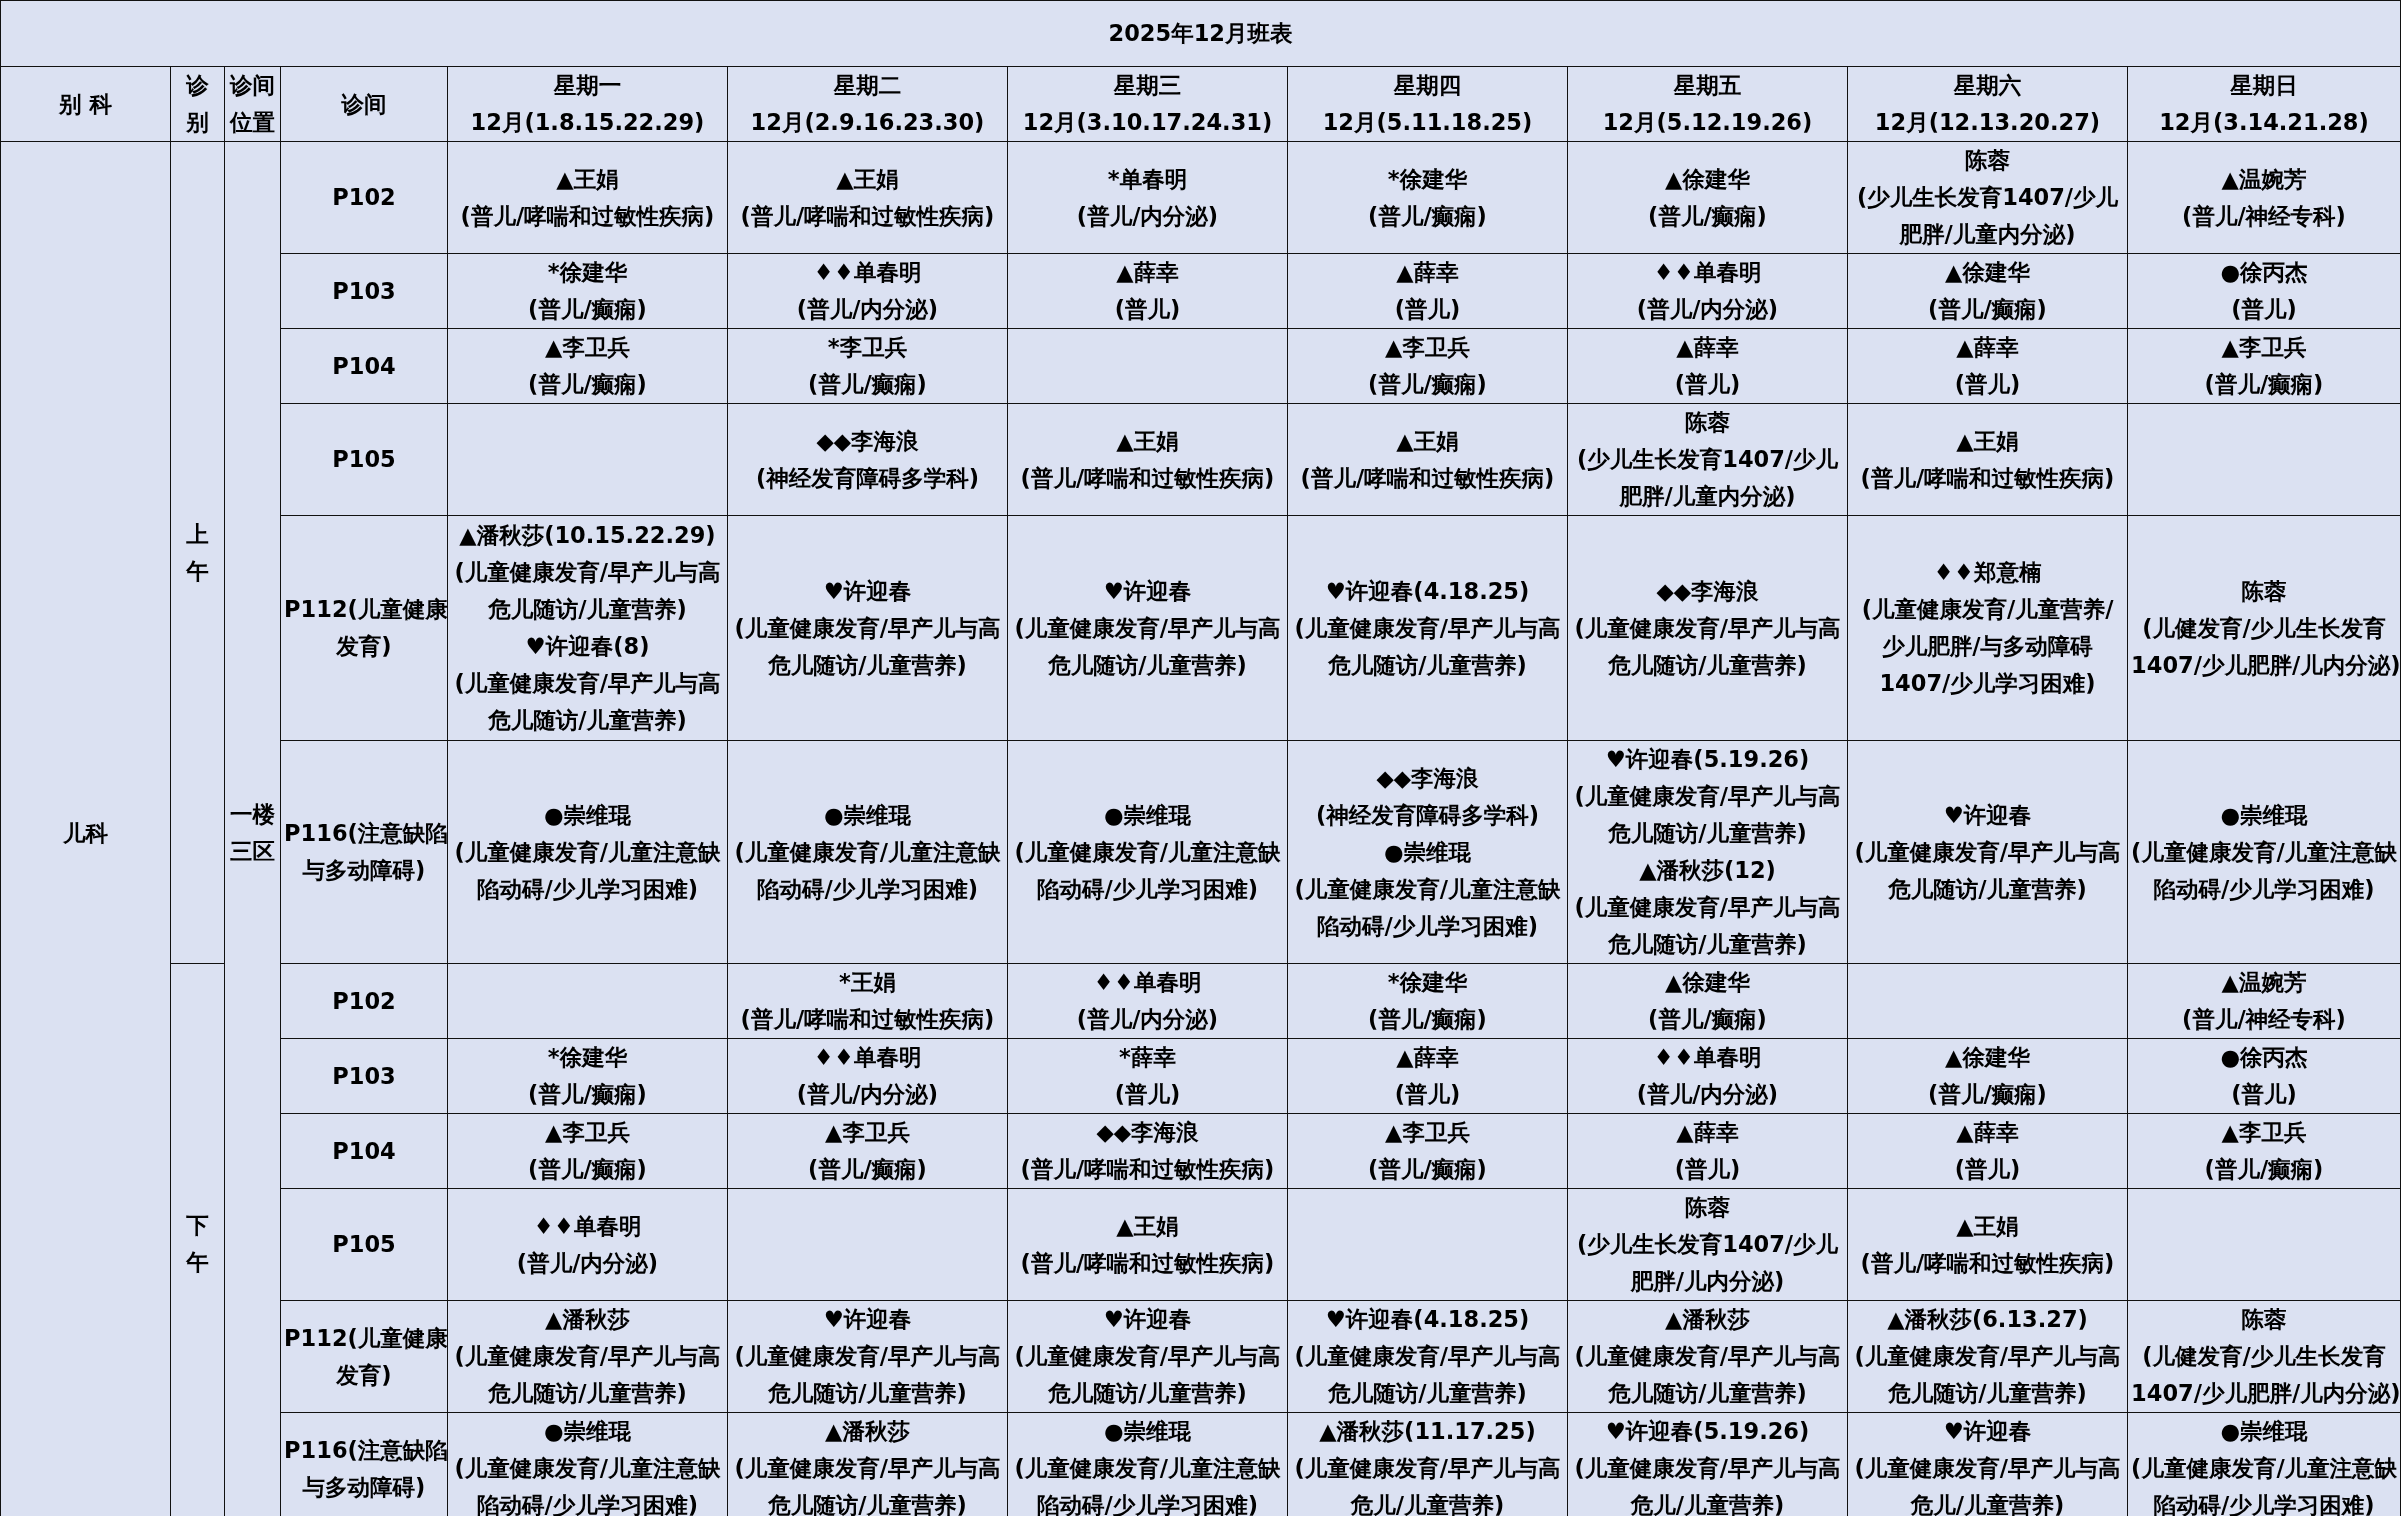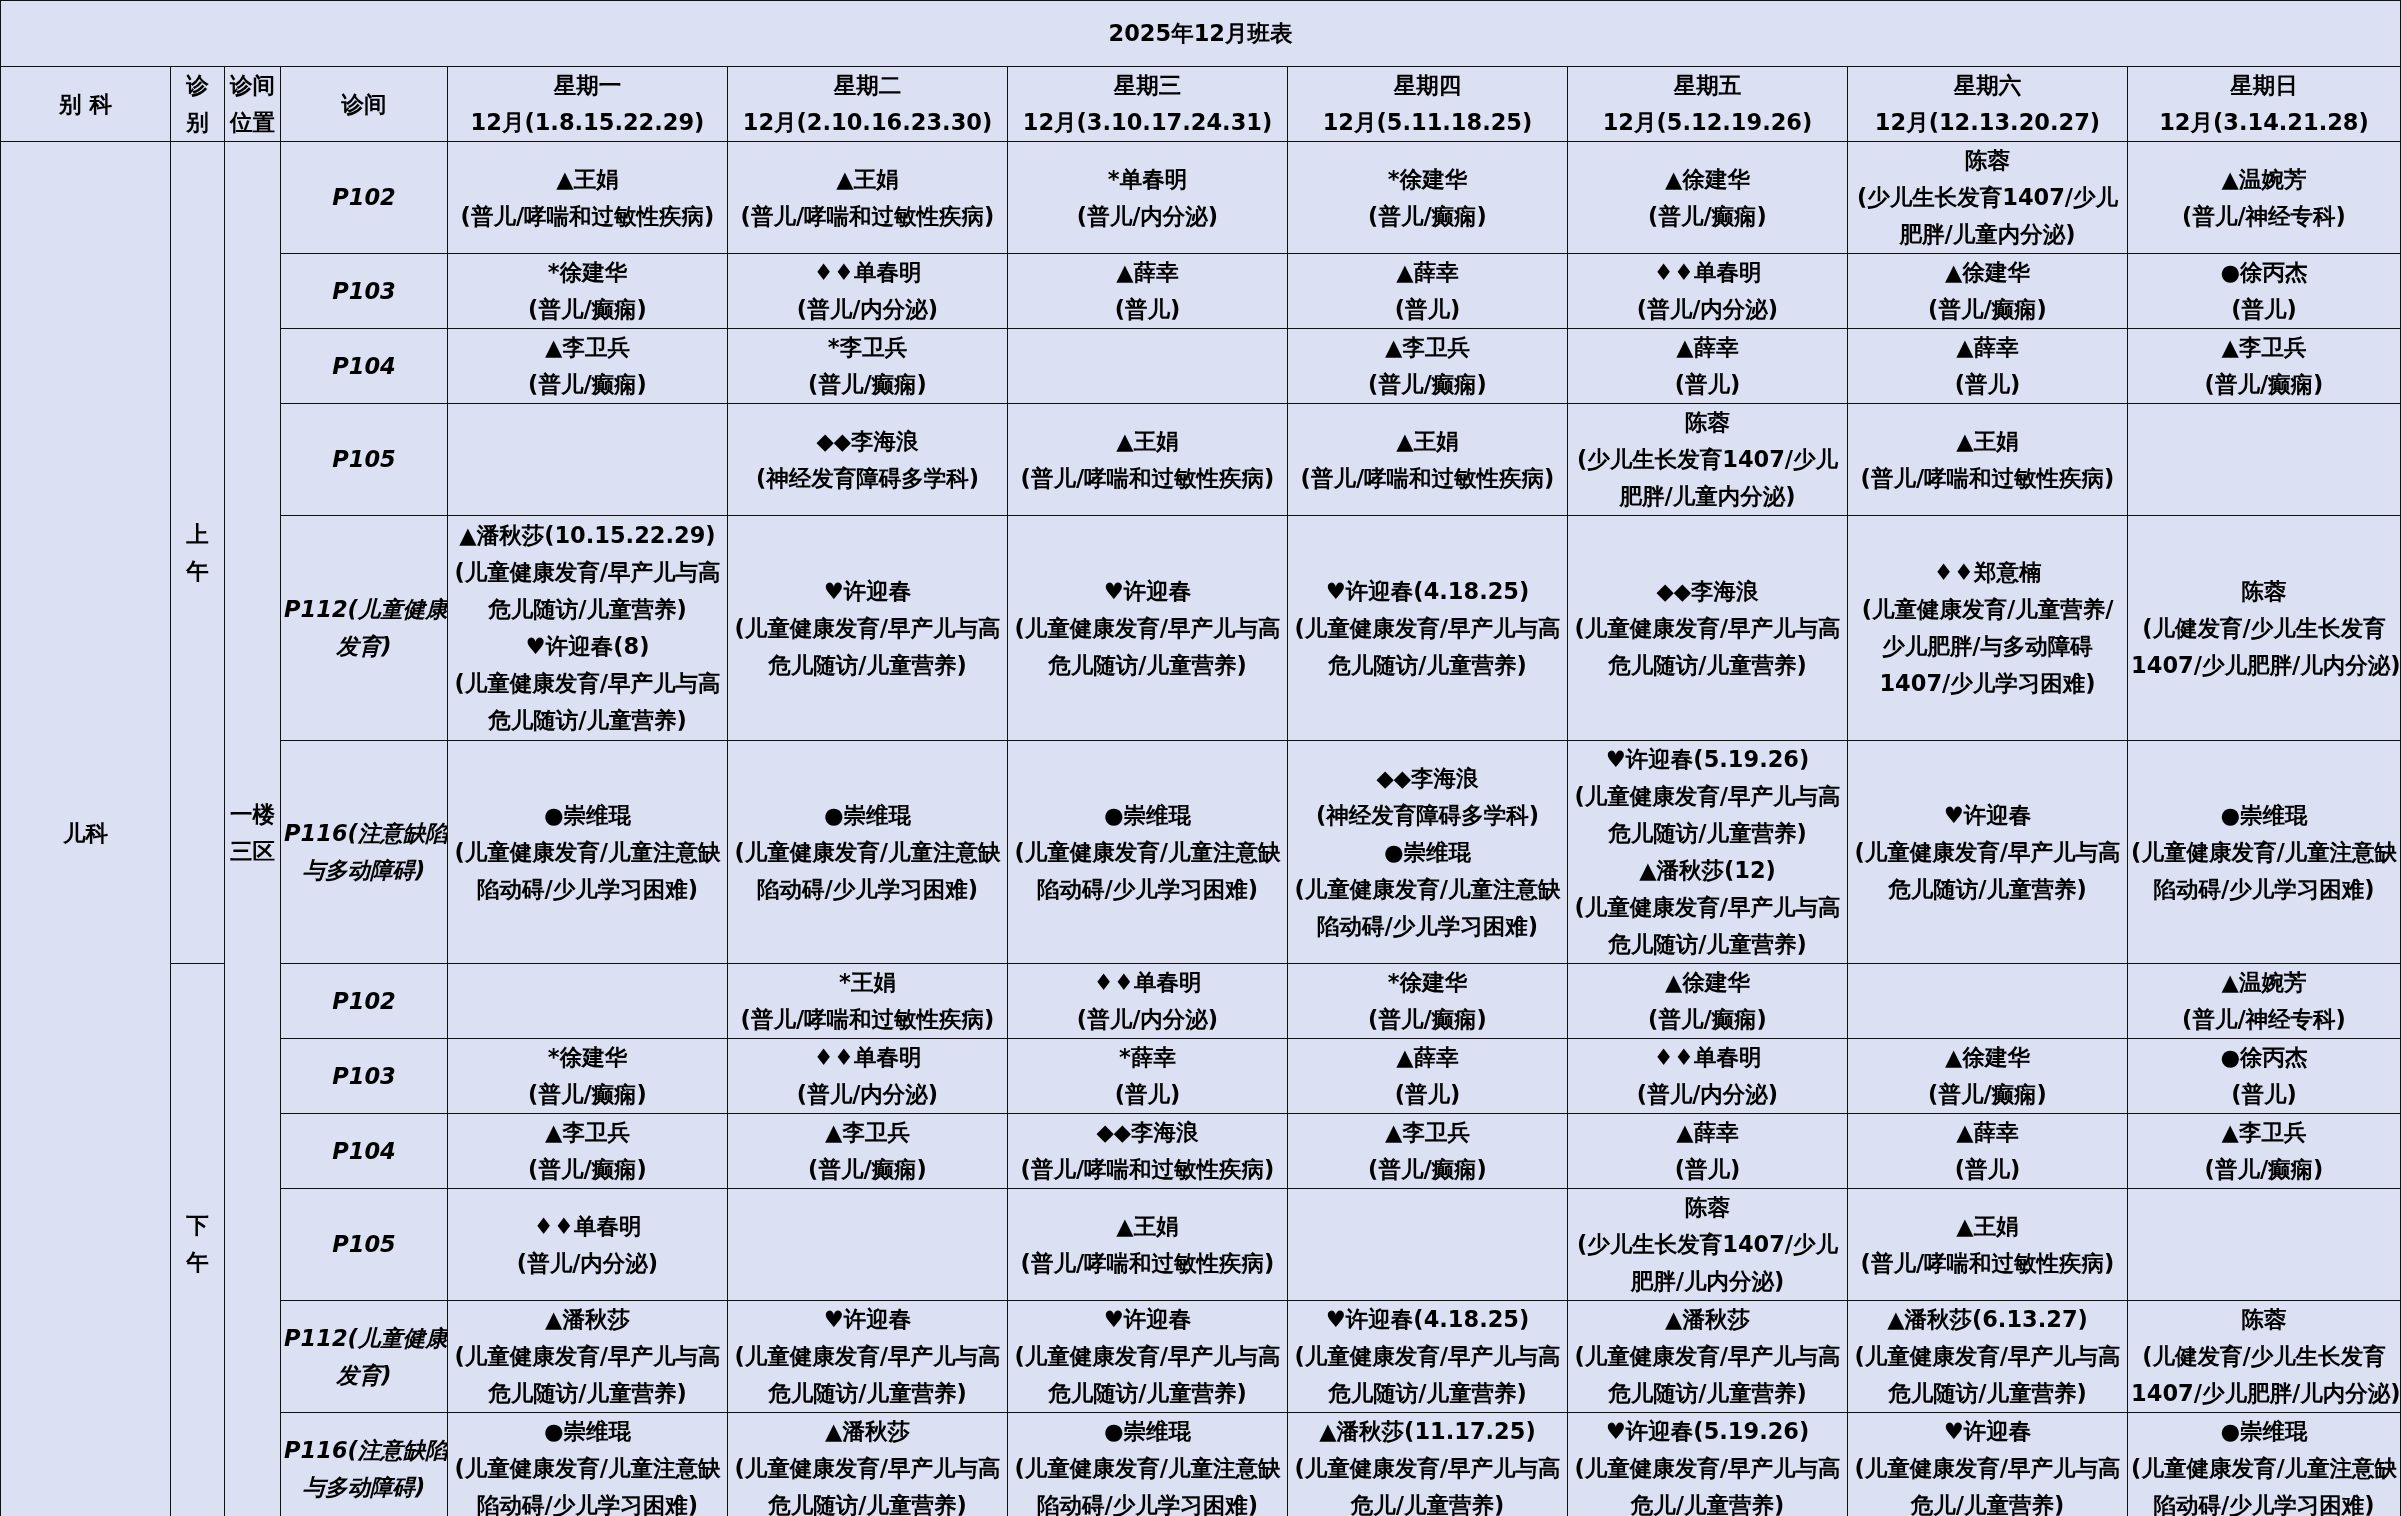--- a/index.html
+++ b/index.html
@@ -24,21 +24,21 @@
     overflow: hidden;
   }
   .title-row td {
     border-top: none; border-left: none; border-right: none;
     font-size: 31px; height: 65px; line-height: 65px;
   }
   .hdr th { height: 74px; font-size: 22.5px; line-height: 36px; }
   .vert { line-height: 36px; }
   .vert span { display: block; }
   .cell-line { display: block; white-space: nowrap; }
-  .room { font-size: 22.5px; line-height: 37px; font-style: italic; }
+  .room { font-size: 22.5px; line-height: 37px; }
 </style>
 </head>
 <body>
 
 <div class="sheet">
   <table class="schedule" id="schedule">
     <colgroup>
       <col style="width:170px">
       <col style="width:54px">
       <col style="width:56px">
@@ -65,21 +65,21 @@
           <span>诊间</span>
           <span>位置</span>
         </th>
         <th>诊间</th>
       <th>
             <span class="cell-line">星期一</span>
             <span class="cell-line">12月(1.8.15.22.29)</span>
           </th>
           <th>
             <span class="cell-line">星期二</span>
-            <span class="cell-line">12月(2.10.16.23.30)</span>
+            <span class="cell-line">12月(2.9.16.23.30)</span>
           </th>
           <th>
             <span class="cell-line">星期三</span>
             <span class="cell-line">12月(3.10.17.24.31)</span>
           </th>
           <th>
             <span class="cell-line">星期四</span>
             <span class="cell-line">12月(5.11.18.25)</span>
           </th>
           <th>

